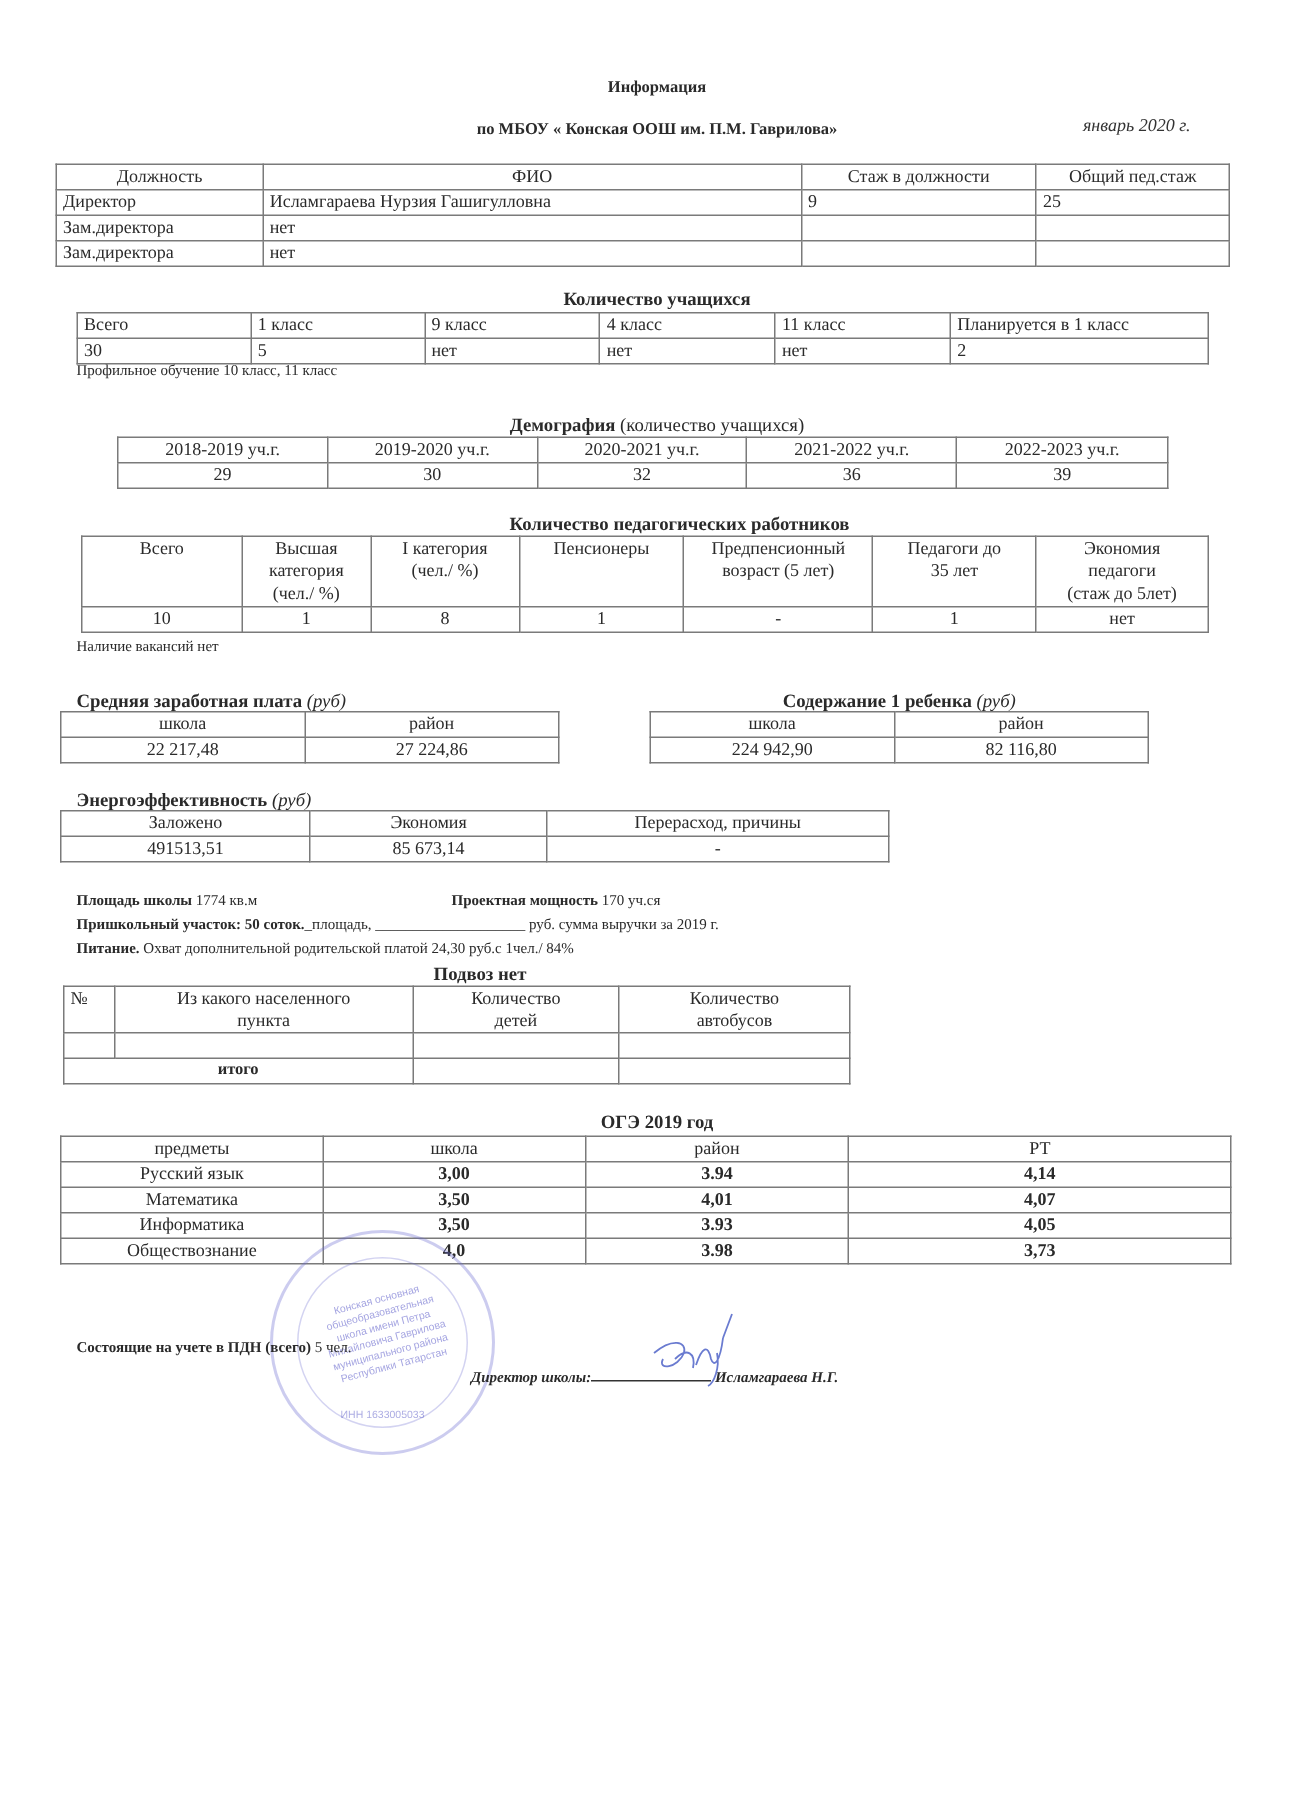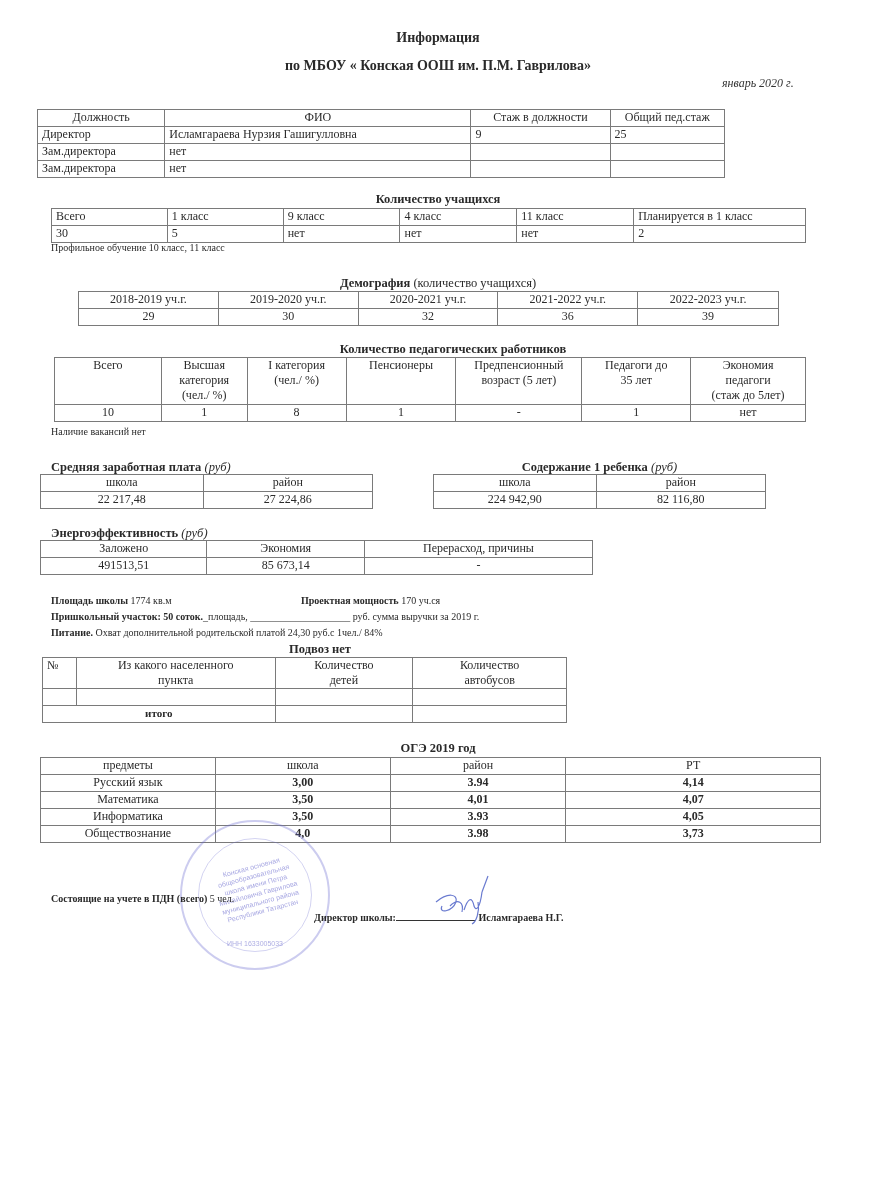--- a/index.html
+++ b/index.html
@@ -1,21 +1,21 @@
 <!DOCTYPE html>
 <html><head>
 <meta charset="utf-8">
 <style>
   html, body { margin: 0; padding: 0; }
   body {
     width: 876px; height: 1200px; background: #ffffff; position: relative; overflow: hidden;
     font-family: "Liberation Serif", "DejaVu Serif", serif; color: #2a2a2a; font-size: 12px;
   }
   .abs { position: absolute; }
-  .title { left: 0; width: 876px; text-align: center; font-weight: bold; font-size: 14px; }
+  .title { left: 0; width: 876px; text-align: center; font-weight: bold; font-size: 11px; margin-top: 22px; }
   .date { font-style: italic; font-size: 12px; color: #333; }
   .sec-title { font-weight: bold; font-size: 12.5px; text-align: center; }
   .sec-title .norm { font-weight: normal; }
   .sec-title i, .lbl i { font-weight: normal; font-style: italic; }
   table { border-collapse: collapse; position: absolute; font-size: 12px; }
   td { border: 1px solid #7a7a7a; padding: 0 4px; height: 16px; line-height: 15px; vertical-align: top; }
   .c td { text-align: center; }
   .b { font-weight: bold; }
   .line { font-size: 10px; }
   .line b { font-weight: bold; }
@@ -28,21 +28,21 @@
   .stamp .inn { position: absolute; left: 45px; top: 118px; font-size: 7px; color: rgba(90,90,200,0.5);
            font-family: "Liberation Sans", sans-serif; }
 </style>
 </head>
 <body>
 
 <div class="abs title" style="top:30px;">Информация</div>
 <div class="abs title" style="top:58px;">по  МБОУ « Конская ООШ им. П.М. Гаврилова»</div>
 <div class="abs date" style="top:76px; left:722px;">январь 2020 г.</div>
 
-<table style="left:37px; top:109px; width:688px;">
+<table style="left:37px; top:109px; width:783px;">
   <colgroup>
       <col style="width:138px">
       <col style="width:360px">
       <col style="width:157px">
       <col style="width:129px">
     </colgroup>
   <tbody>
       <tr>
     <td style="text-align:center">Должность</td>
     <td style="text-align:center">ФИО</td>
@@ -347,18 +347,18 @@
 
 <div class="abs stamp">
   <div class="inner"></div>
   <div class="txt">Конская основная общеобразовательная школа имени Петра Михайловича Гаврилова муниципального района Республики Татарстан</div>
   <div class="inn">ИНН 1633005033</div>
 </div>
 
 <div class="abs line" style="top:893px; left:51px;">
   <b>Состоящие на учете в ПДН (всего)</b><span>  5  чел.</span>
 </div>
-<div class="abs line" style="top:909px; left:314px;">
+<div class="abs line" style="top:909px; left:314px;font-style:italic;">
   <b>Директор школы:</b><span style="display:inline-block; width:80px; border-bottom:1px solid #333; height:11px; vertical-align:baseline;"></span><b> Исламгараева Н.Г.</b>
 </div>
 <svg class="abs" style="left:428px; top:872px;" width="70" height="55">
   <path d="M8 30 C20 20, 30 22, 28 30 C24 40, 10 42, 14 34 M22 34 C30 26, 36 30, 34 40 M36 38 C40 26, 44 24, 46 34 C48 40, 52 36, 54 20 M54 20 L60 4 M50 30 C52 40, 48 50, 44 52" fill="none" stroke="#6a7bd0" stroke-width="1.2"></path>
 </svg>
 
 </body></html>

